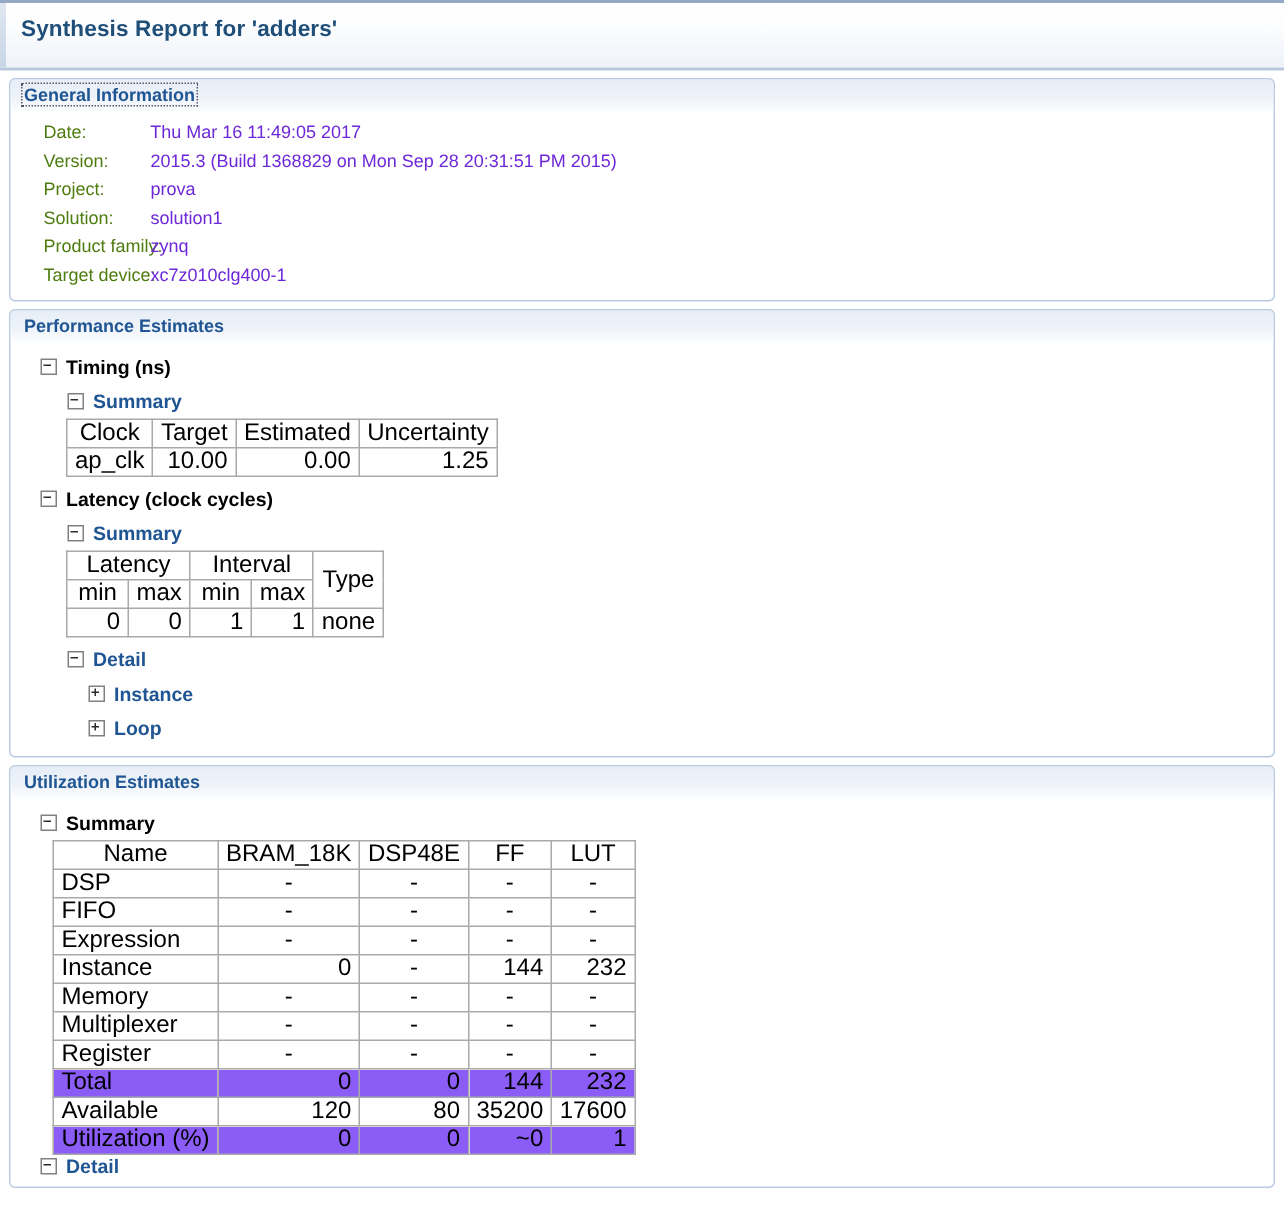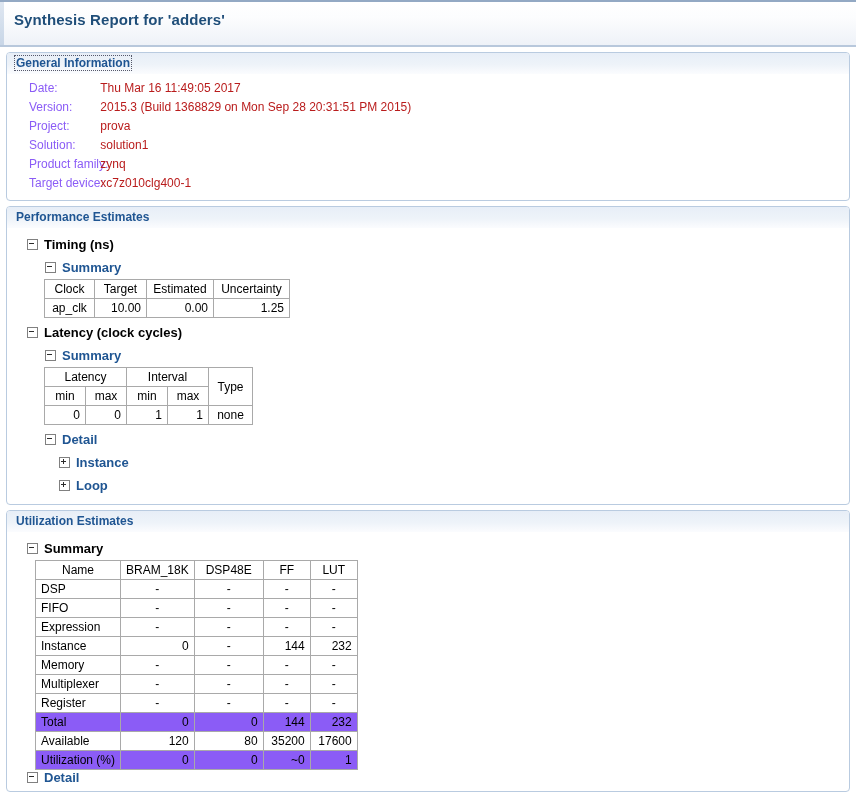--- a/index.html
+++ b/index.html
@@ -81,23 +81,23 @@
   .kv-row {
     height: 19px;
     line-height: 19px;
     white-space: nowrap;
   }
   .kv-key {
     display: inline-block;
     width: 90px;
     padding-left: 22px;
     box-sizing: border-box;
-    color: #8b5cf6;
-  }
-  .kv-val { color: #b91c1c; }
+    color: #4d7c0f;
+  }
+  .kv-val { color: #6d28d9; }
 
   
   .tree-node {
     display: flex;
     align-items: center;
     height: 23px;
     white-space: nowrap;
   }
   .tbox {
     display: inline-block;
@@ -136,21 +136,21 @@
     color: #1f5592;
   }
 
   .ind1 { padding-left: 20px; }
   .ind2 { padding-left: 38px; }
   .ind3 { padding-left: 52px; }
 
   
   table.rpt {
     border-collapse: collapse;
-    font-size: 12px;
+    font-size: 16px;
     font-family: "Liberation Sans", sans-serif;
     table-layout: fixed;
   }
   table.rpt td, table.rpt th {
     border: 1px solid #a9a9a9;
     height: 19px;
     padding: 0 5px;
     font-weight: normal;
     box-sizing: border-box;
     overflow: hidden;

